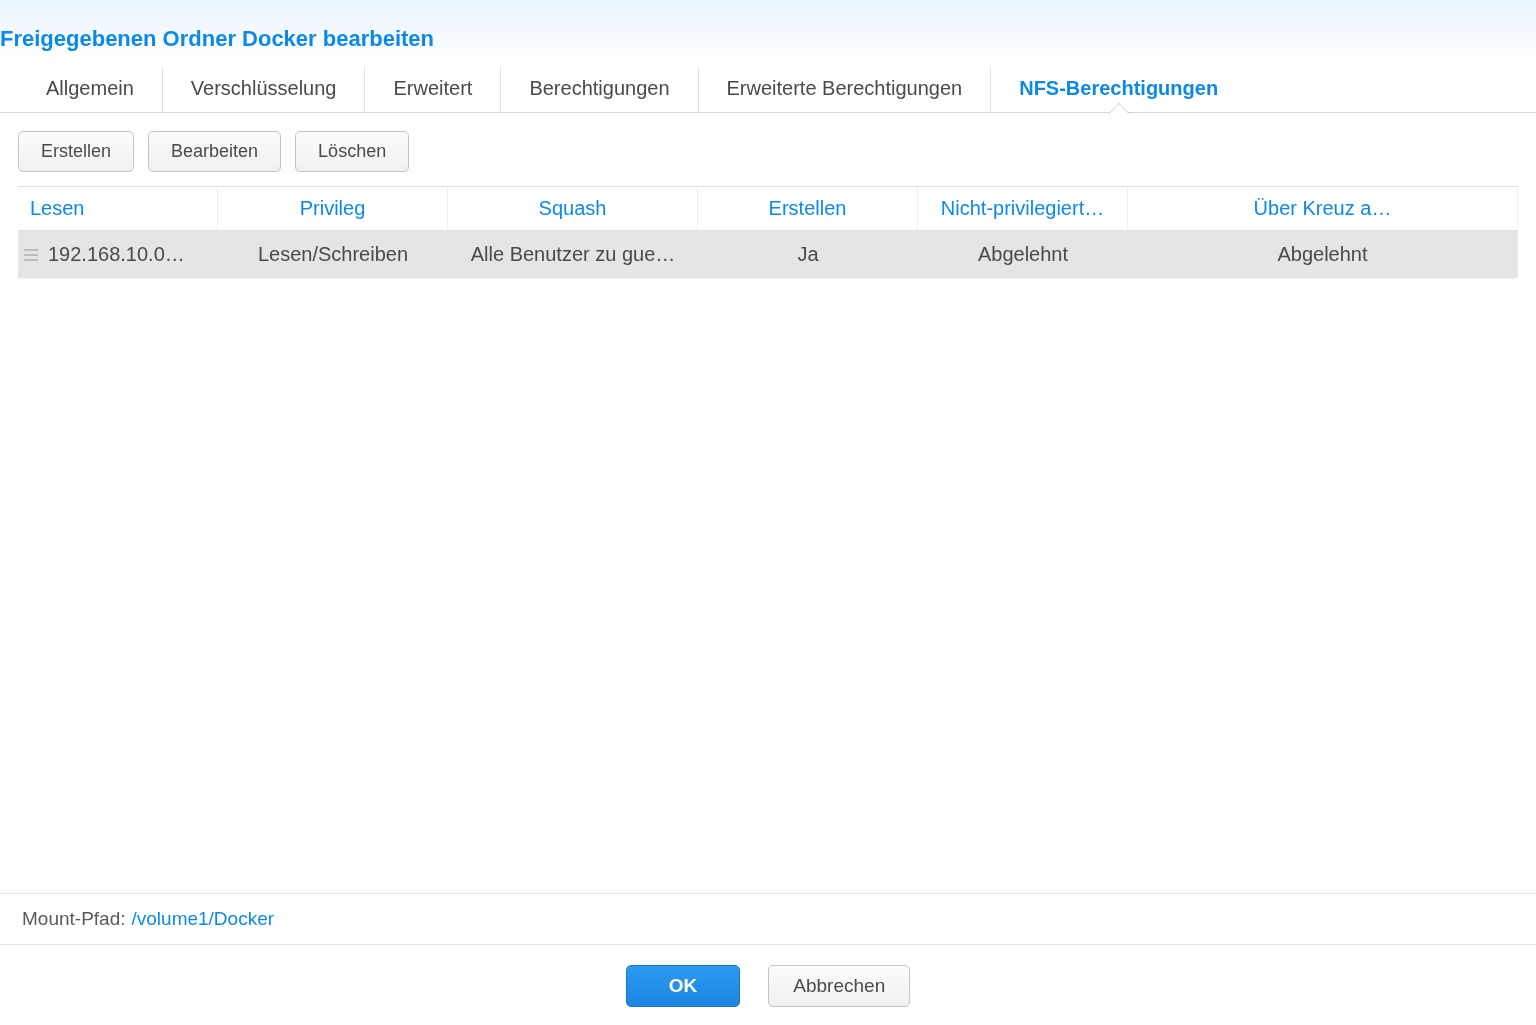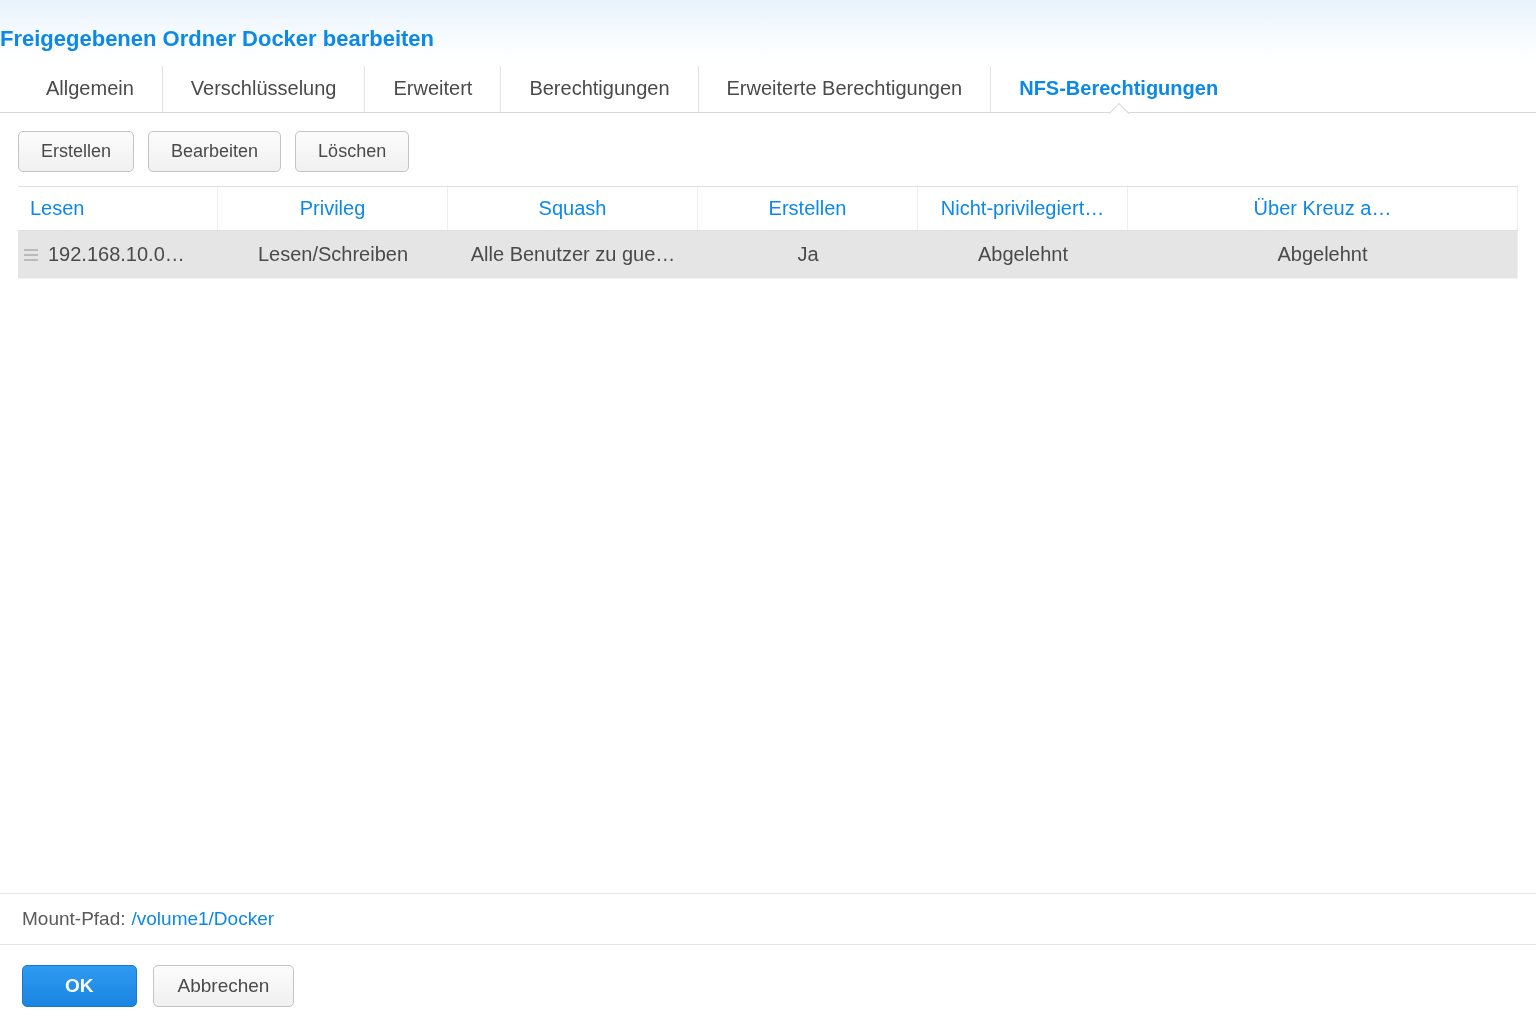--- a/index.html
+++ b/index.html
@@ -144,22 +144,22 @@
       border-top: 1px solid #e5e5e5;
       border-bottom: 1px solid #e5e5e5;
       font-size: 19px;
       color: #5a5a5a;
       display: flex;
       gap: 6px;
     }
     .mount-value { color: #0c89e8; }
     .footer {
       display: flex;
-      justify-content: flex-start;
-      gap: 16px;
+      justify-content: center;
+      gap: 28px;
       padding: 20px 22px 18px;
     }
     .btn-primary {
       background: linear-gradient(to bottom,#2e9af0,#1a86e2);
       border: 1px solid #1678cf;
       color: #fff;
       font-weight: 600;
       padding: 9px 42px;
       border-radius: 5px;
       font-size: 19px;

